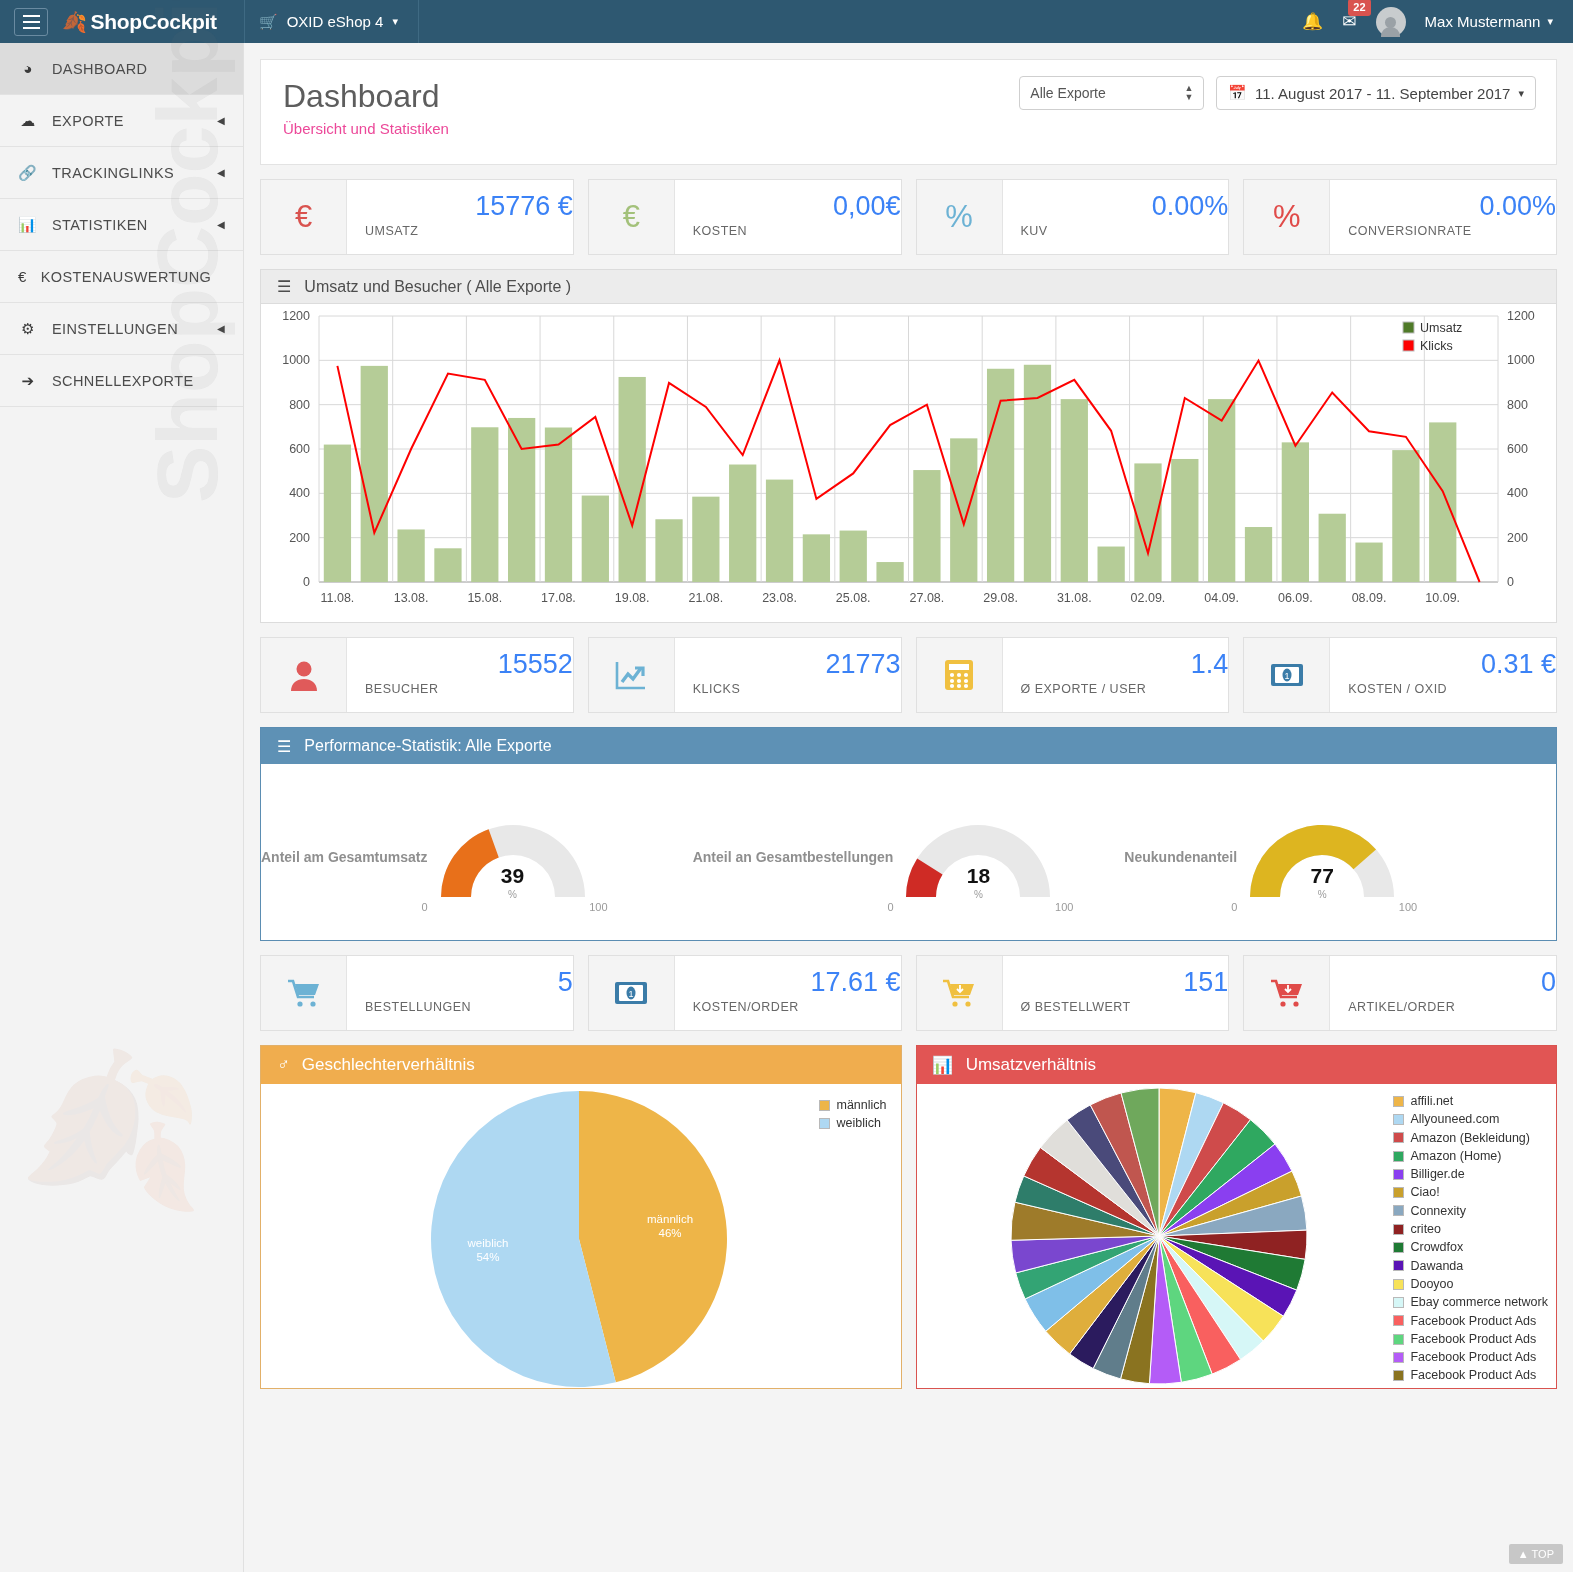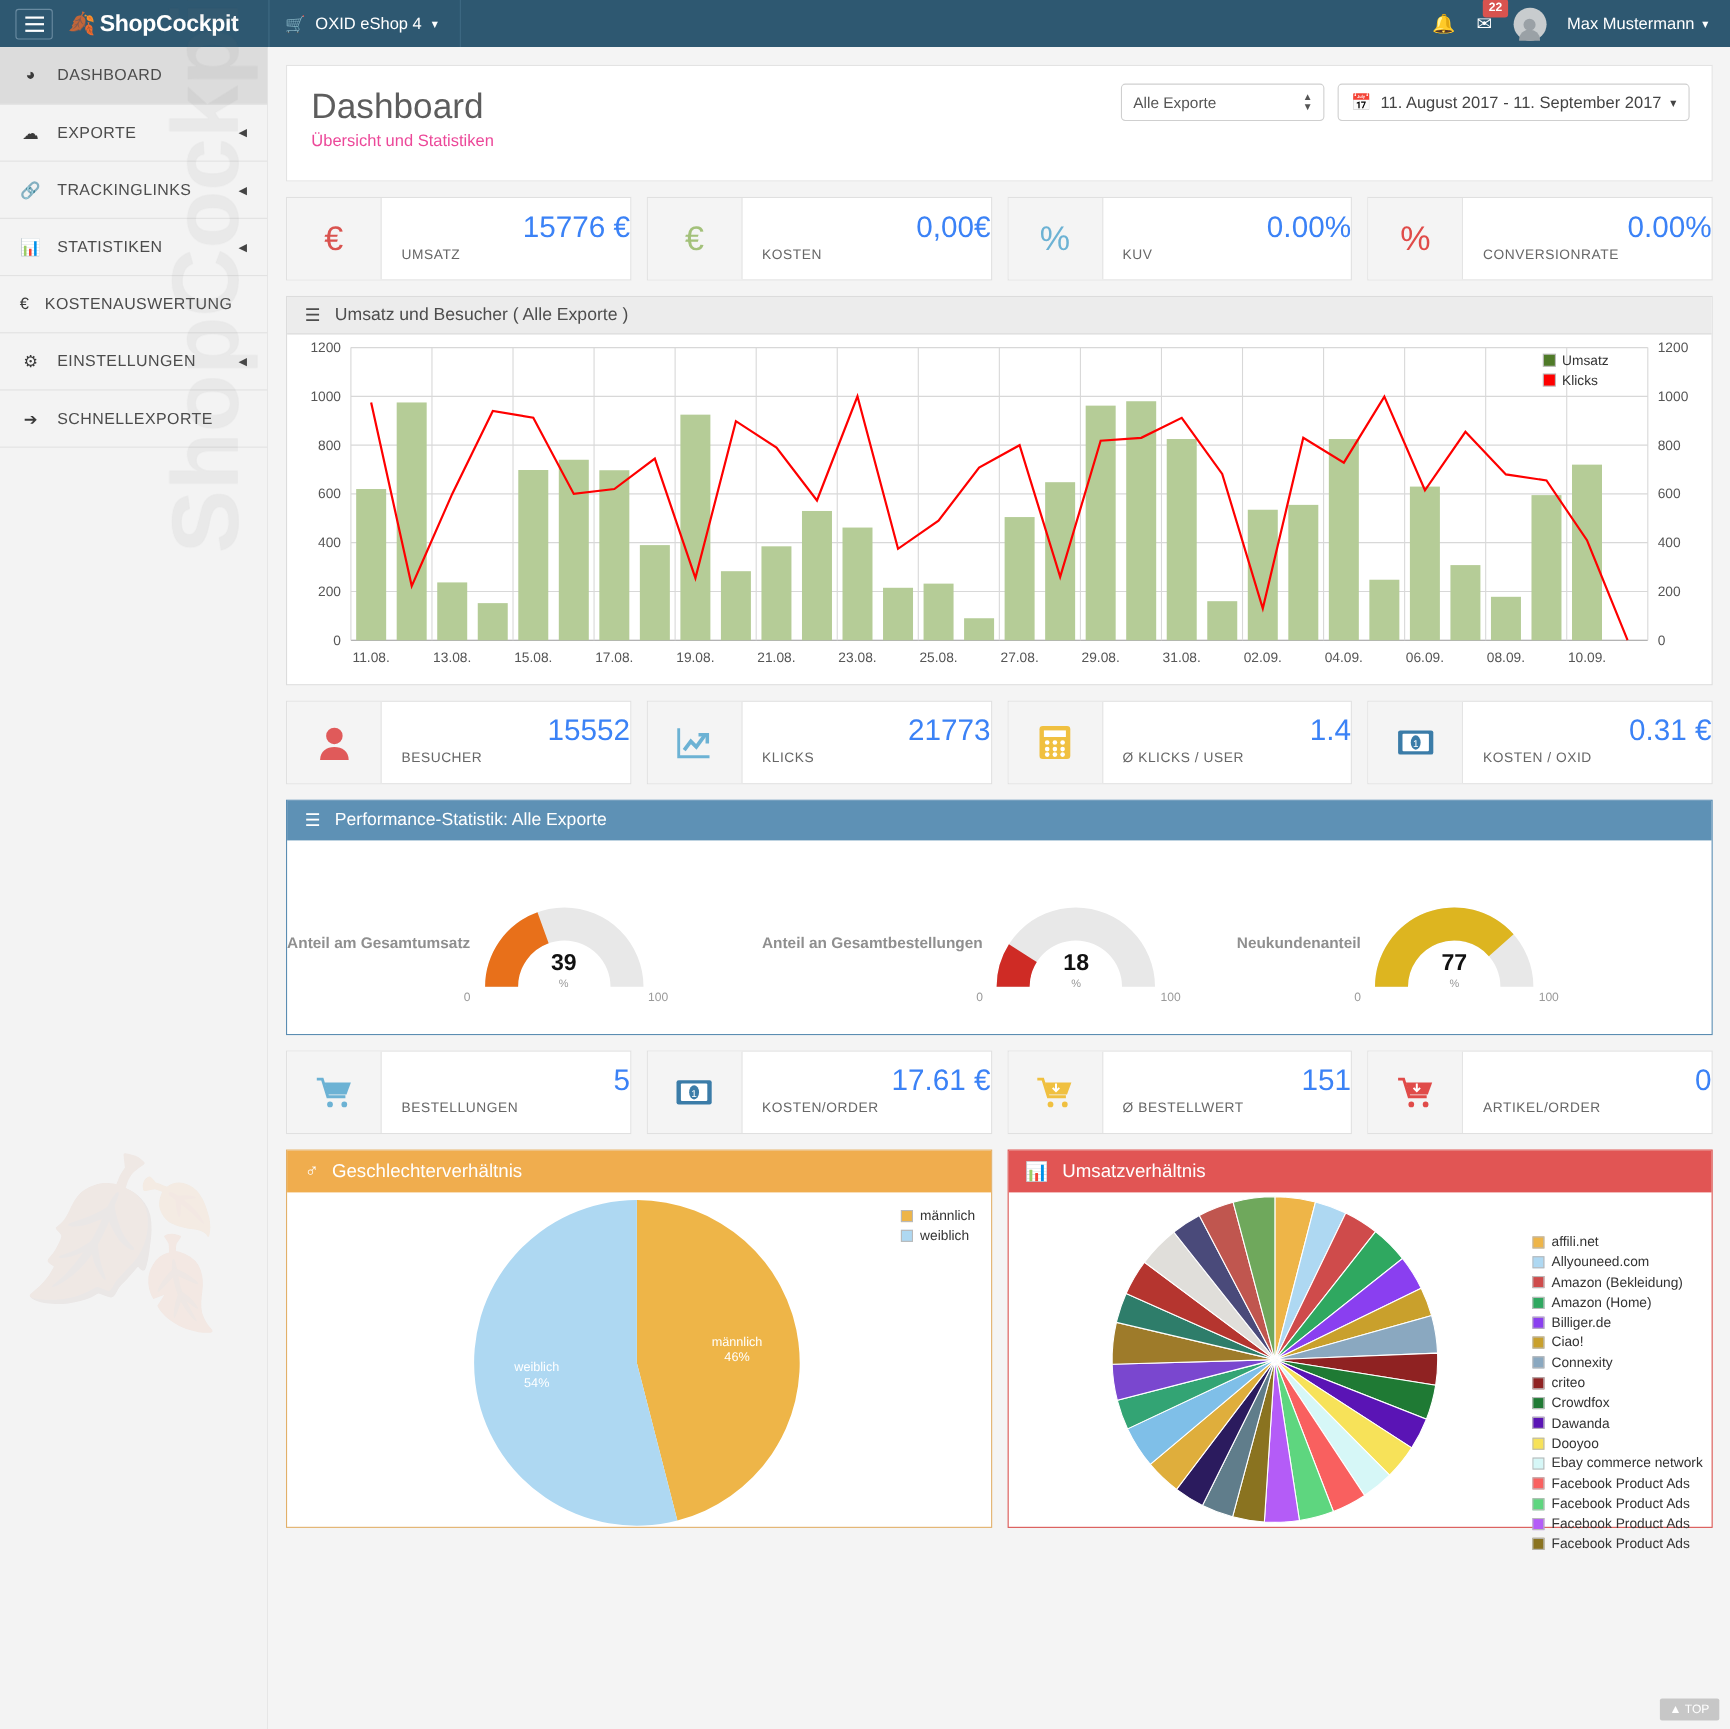--- a/index.html
+++ b/index.html
@@ -352,21 +352,21 @@
               <circle cx="15" cy="22" r="2.1"></circle>
               <circle cx="22" cy="22" r="2.1"></circle>
               <circle cx="8" cy="27" r="2.1"></circle>
               <circle cx="15" cy="27" r="2.1"></circle>
               <circle cx="22" cy="27" r="2.1"></circle>
             </g>
           </svg>
       </div>
       <div class="tx">
           <div class="val">1.4</div>
-      <div class="lbl">Ø KLICKS / USER</div>
+      <div class="lbl">Ø EXPORTE / USER</div>
         </div>
     </div>
     <div class="kpi">
       <div class="ic">
         <svg width="34" height="26" viewBox="0 0 34 26">
             <rect x="1" y="2" width="32" height="22" rx="2" fill="#3b7ca8"></rect>
             <rect x="5" y="5" width="24" height="16" rx="1" fill="#fff"></rect>
             <ellipse cx="17" cy="13" rx="4.5" ry="6.5" fill="#3b7ca8"></ellipse>
             <text x="17" y="17" font-size="9" fill="#fff" text-anchor="middle">1</text>
           </svg>
@@ -550,21 +550,21 @@
             <path d="M242 152 L108.0674395484591 214.97673579103906 A148 148 0 0 1 98.68157044692222 188.93003859244504 Z" fill="#33a474" stroke="#fff" stroke-width="1"></path>
             <path d="M242 152 L98.68157044692222 188.93003859244504 A148 148 0 0 1 94.06146790407001 156.26505818266244 Z" fill="#7a47cf" stroke="#fff" stroke-width="1"></path>
             <path d="M242 152 L94.06146790407001 156.26505818266244 A148 148 0 0 1 97.91681879865345 118.1763855435298 Z" fill="#9e7b2a" stroke="#fff" stroke-width="1"></path>
             <path d="M242 152 L97.91681879865345 118.1763855435298 A148 148 0 0 1 106.73750148682325 91.93290005358294 Z" fill="#2e7d6a" stroke="#fff" stroke-width="1"></path>
             <path d="M242 152 L106.73750148682325 91.93290005358294 A148 148 0 0 1 123.40380223278792 63.46220086787608 Z" fill="#b5352f" stroke="#fff" stroke-width="1"></path>
             <path d="M242 152 L123.40380223278792 63.46220086787608 A148 148 0 0 1 150.0812721464163 36.004536856914896 Z" fill="#e0deda" stroke="#fff" stroke-width="1"></path>
             <path d="M242 152 L150.0812721464163 36.004536856914896 A148 148 0 0 1 173.2936165675809 20.91440630016811 Z" fill="#4a4a7a" stroke="#fff" stroke-width="1"></path>
             <path d="M242 152 L173.2936165675809 20.91440630016811 A148 148 0 0 1 204.03824983894816 8.951387547065366 Z" fill="#c0564f" stroke="#fff" stroke-width="1"></path>
             <path d="M242 152 L204.03824983894816 8.951387547065366 A148 148 0 0 1 242.00000000000037 4 Z" fill="#6fa85c" stroke="#fff" stroke-width="1"></path>
           </svg>
-        <div class="legendbox" id="revlegend" style="top:8px; right:8px; max-height:292px; overflow:hidden;margin-top:28px;">
+        <div class="legendbox" id="revlegend" style="top:8px; right:8px; max-height:292px; overflow:hidden;">
             <div class="lrow">
               <span class="swatch" style="background: rgb(238, 181, 72);"></span>
               <span>affili.net</span>
             </div>
             <div class="lrow">
               <span class="swatch" style="background: rgb(174, 216, 242);"></span>
               <span>Allyouneed.com</span>
             </div>
             <div class="lrow">
               <span class="swatch" style="background: rgb(207, 75, 75);"></span>

